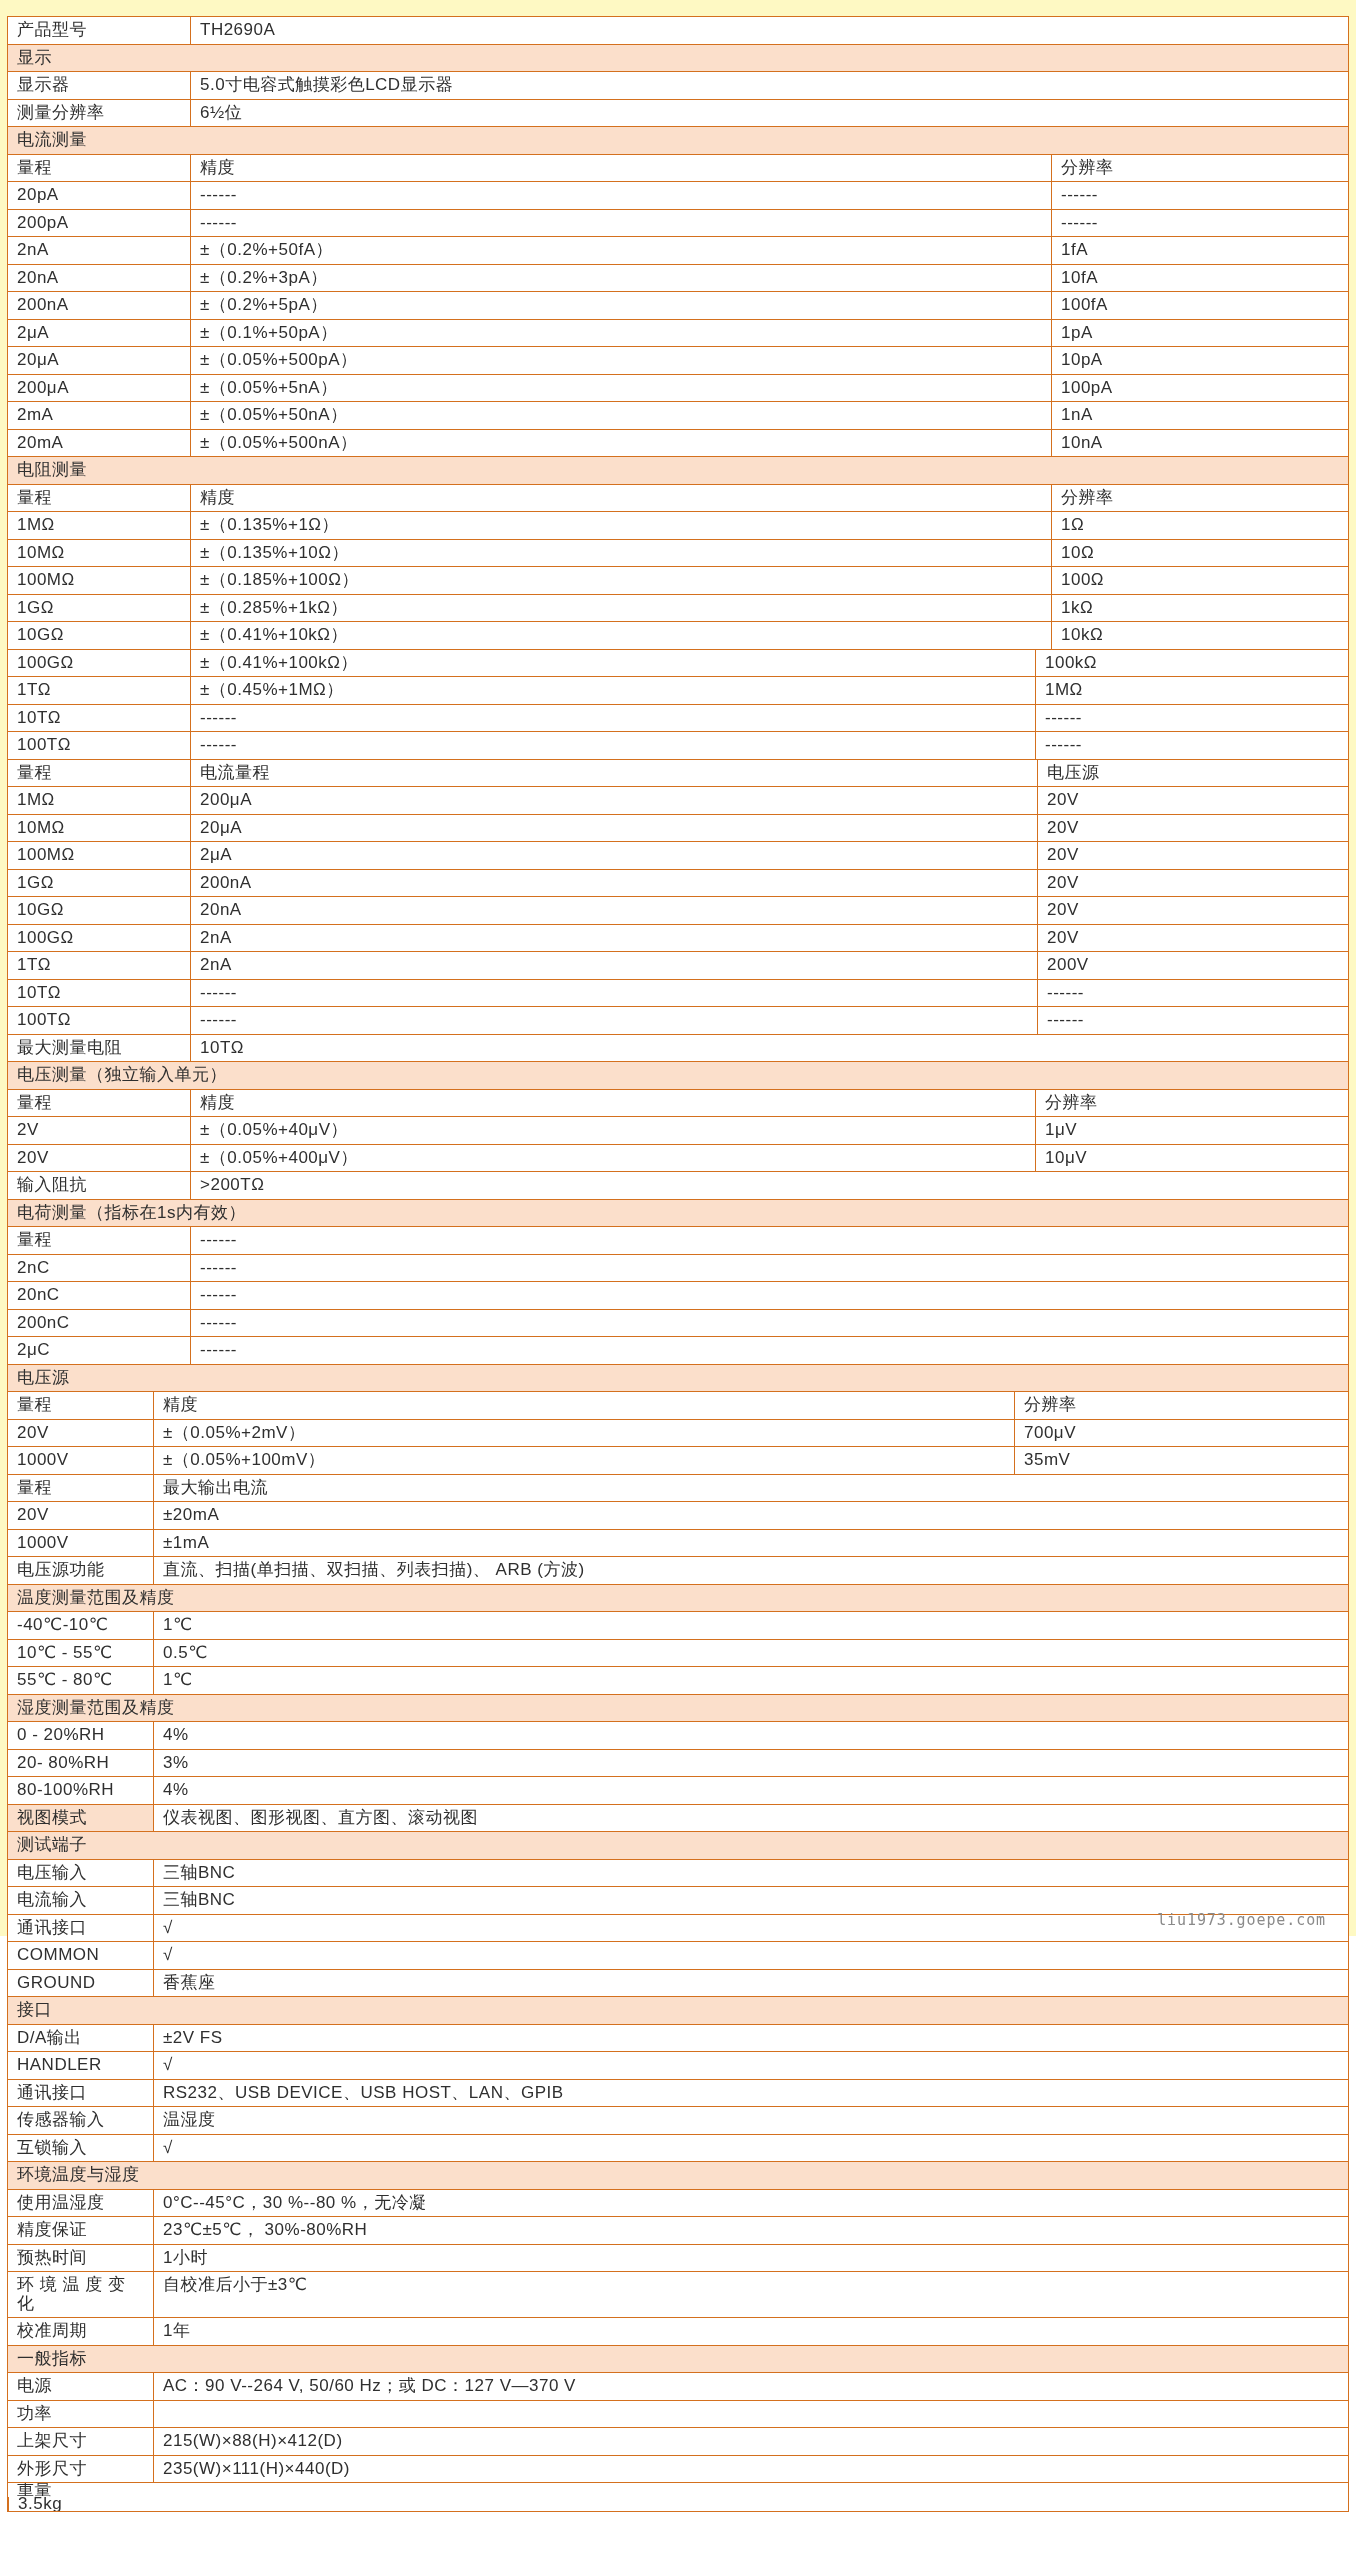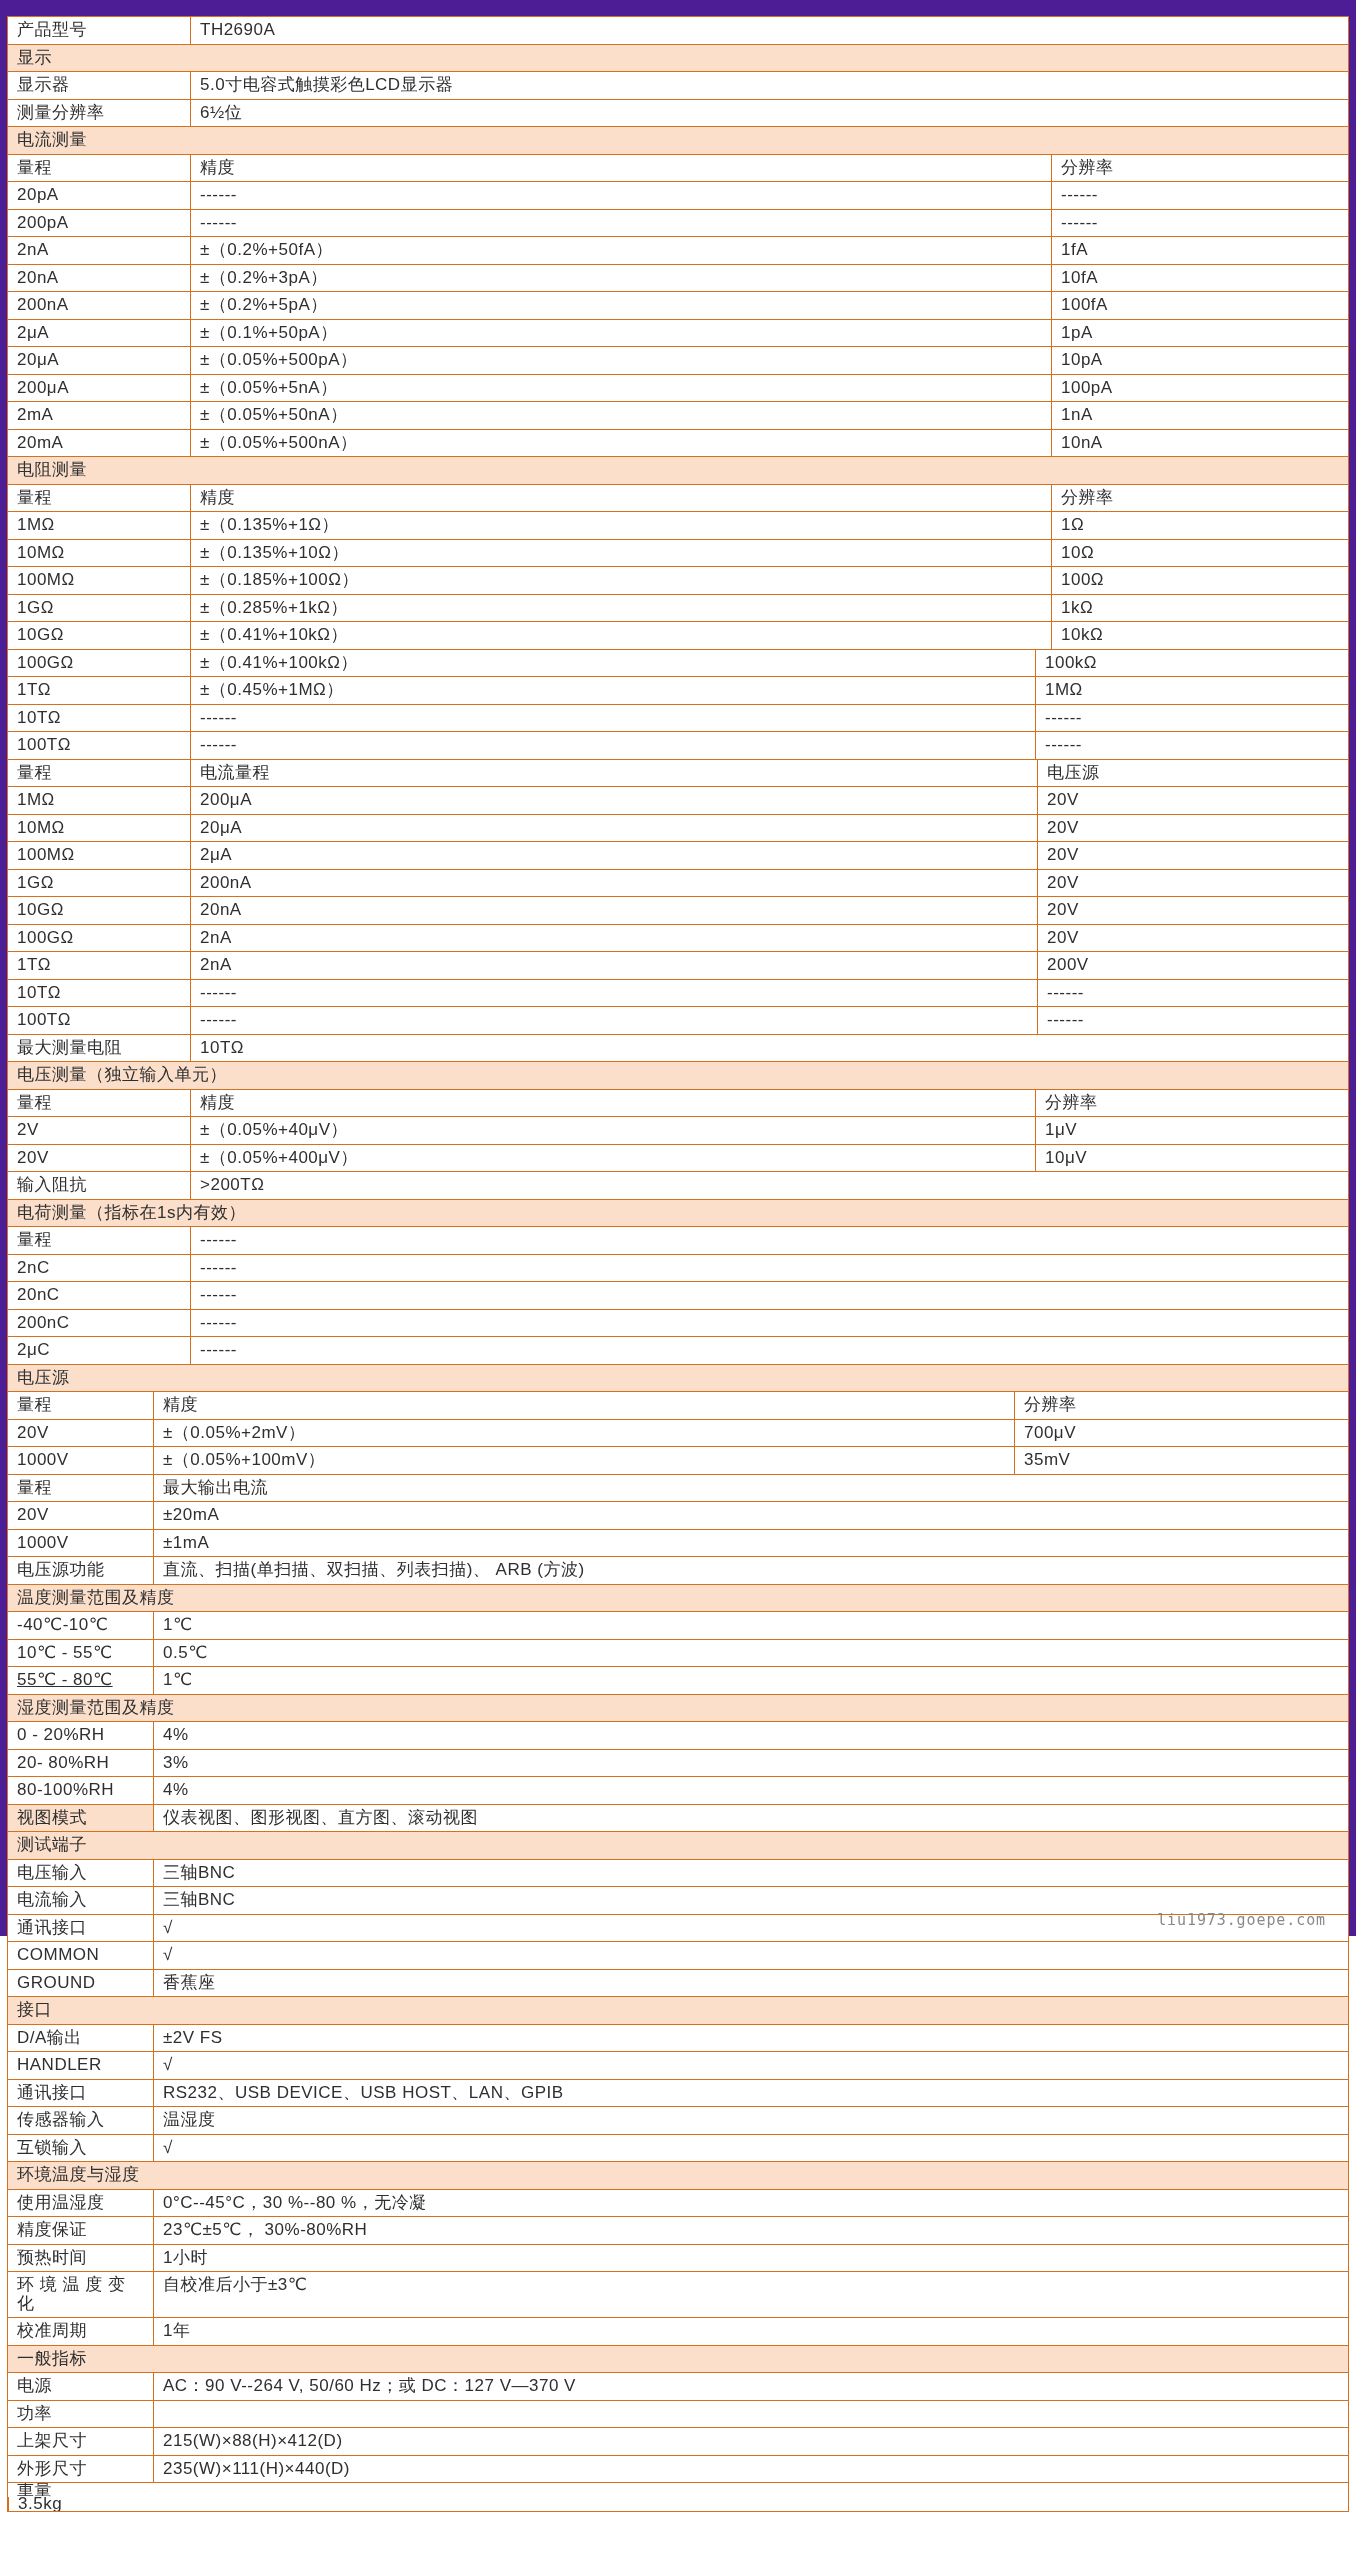--- a/index.html
+++ b/index.html
@@ -3,21 +3,21 @@
 <meta charset="utf-8">
 <style>
   :root{
     --bd:#d4701e;
     --peach:#fbdfcb;
     --txt:#2f2f2f;
   }
   *{margin:0;padding:0;box-sizing:border-box;}
   html,body{width:1356px;height:2576px;background:#ffffff;overflow:hidden;
     font-family:"Liberation Sans","DejaVu Sans",sans-serif;color:var(--txt);}
-  .page{position:relative;width:1356px;height:1936px;background:#4c1d95;}
+  .page{position:relative;width:1356px;height:1936px;background:#fef9c3;}
   .spec-table{
     position:absolute;left:7px;top:16px;width:1342px;
     border:1.8px solid var(--bd);background:#fff;
   }
   .row{display:flex;border-bottom:0.9px solid var(--bd);height:27.5px;}
   .row.thick{border-bottom:1.8px solid var(--bd);}
   .row:last-child{border-bottom:none;flex-direction:column;}
   .cell{
     display:flex;align-items:center;
     padding:0 9px;font-size:17px;letter-spacing:0.5px;
@@ -304,21 +304,21 @@
       </div>
       <div class="row">
         <div class="cell label" style="width: 145px;">-40℃-10℃</div>
         <div class="cell val flex">1℃</div>
       </div>
       <div class="row">
         <div class="cell label" style="width: 145px;">10℃ - 55℃</div>
         <div class="cell val flex">0.5℃</div>
       </div>
       <div class="row">
-        <div class="cell label" style="width: 145px; text-decoration: underline;">55℃ - 80℃</div>
+        <div class="cell label" style="width: 145px;">55℃ - 80℃</div>
         <div class="cell val flex">1℃</div>
       </div>
       <div class="row">
         <div class="cell section">湿度测量范围及精度</div>
       </div>
       <div class="row">
         <div class="cell label" style="width: 145px;">0 -  20%RH</div>
         <div class="cell val flex">4%</div>
       </div>
       <div class="row">

